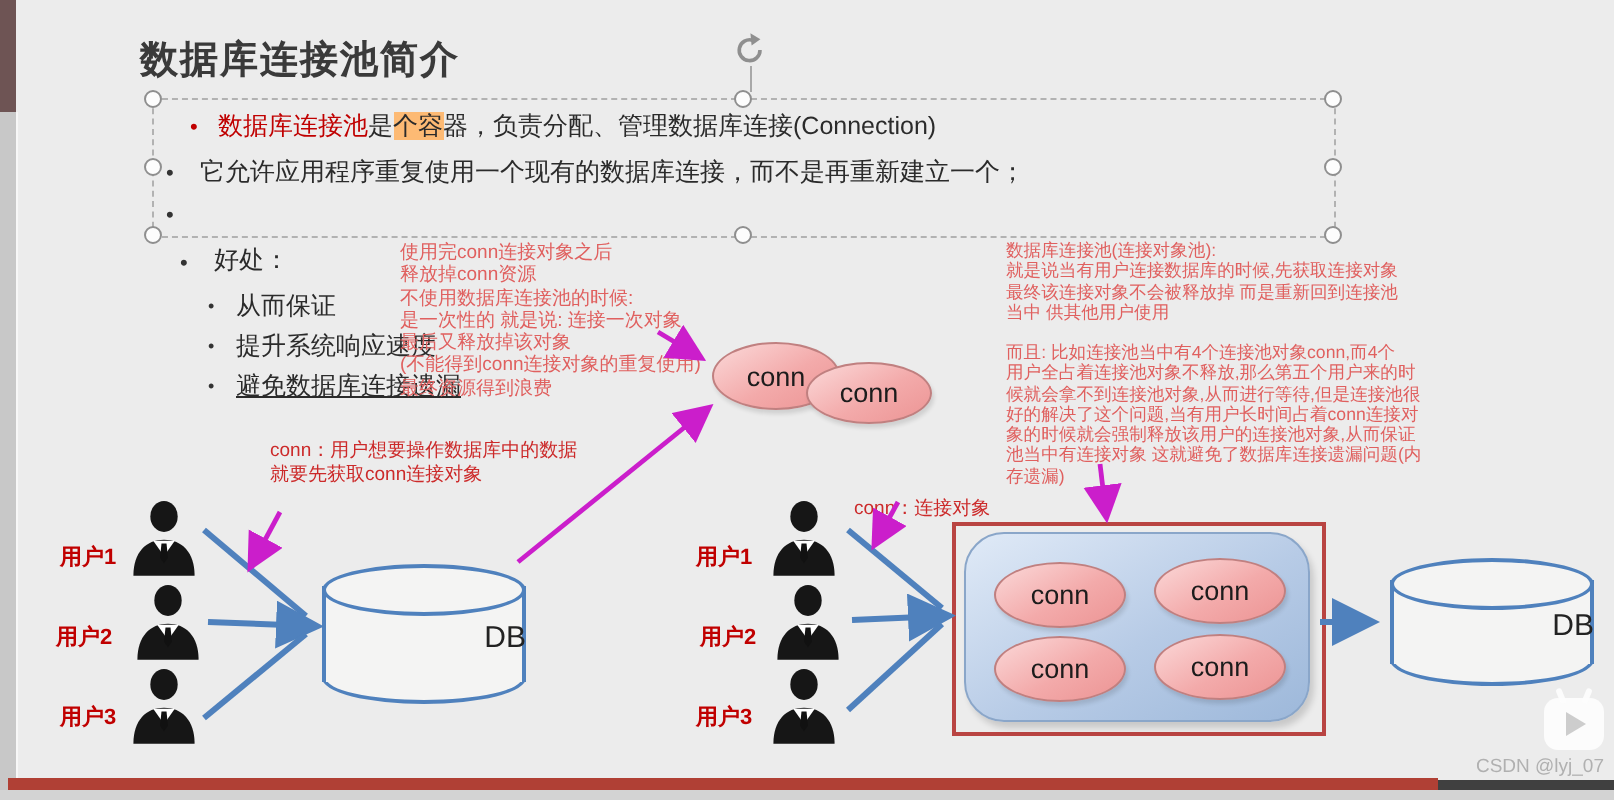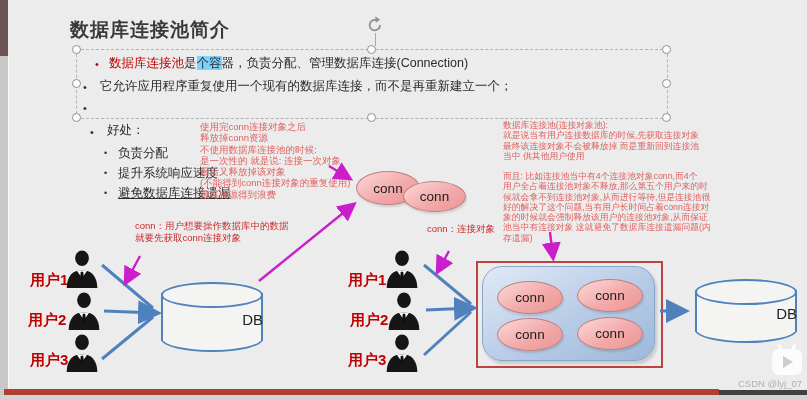--- a/index.html
+++ b/index.html
@@ -13,28 +13,28 @@
   .title{left:70px;top:17px;font-size:19px;font-weight:bold;color:#3a3a3a;letter-spacing:1px;}
   
   .selbox{left:76px;top:49px;width:590px;height:68px;border:1px dashed #b2b2b2;}
   .handle{width:7px;height:7px;border:1px solid #8f8f8f;background:#fdfdfd;border-radius:50%;}
   .stem{left:375px;top:33px;width:1px;height:13px;background:#a8a8a8;}
   
   .mk{color:#333;font-size:11px;}
   .mk-red{color:#c00000;font-size:11px;}
   .bullet{font-size:12.5px;color:#2b2b2b;white-space:nowrap;}
   .red-seg{color:#c00000;}
-  .hl-seg{background:#7dd3fc;margin-top:36px;}
+  .hl-seg{background:#fdba74;margin-top:36px;}
   .sub{font-size:12.5px;color:#2b2b2b;}
   
   .preline{white-space:pre;}
   .pink{font-size:9.5px;line-height:11.3px;color:#e0605f;}
   .redblock{font-size:8.8px;line-height:10.3px;color:#e0605f;}
   .connlabel{font-size:9.5px;line-height:12px;color:#cc2a2a;}
-  .userlabel{font-size:15px;font-weight:bold;color:#c00000;}
+  .userlabel{font-size:11px;font-weight:bold;color:#c00000;}
   
   .cyl .cap,.cyl .base{position:absolute;left:0;right:0;height:22px;border:2px solid #4f81bd;border-radius:50%;background:#f4f4f3;}
   .cyl .cap{top:0;}
   .cyl .base{bottom:0;}
   .cyl .mid{position:absolute;left:0;right:0;top:11px;bottom:11px;background:#f4f4f3;border-left:2px solid #4f81bd;border-right:2px solid #4f81bd;}
   .cyl .lbl{position:absolute;left:0;right:0;top:50%;transform:translateY(-38%);text-align:right;font-size:15px;color:#222;}
   
   .conn{border-radius:50%;background:linear-gradient(150deg,#fbd9d9 0%,#f3aaaa 55%,#ec9494 100%);border:1.5px solid #c08080;display:flex;align-items:center;justify-content:center;font-size:13.5px;color:#1c1c1c;box-shadow:1px 2px 2px rgba(0,0,0,0.12);}
   
   .poolframe{left:476px;top:261px;width:183px;height:103px;border:2.5px solid #b94442;}
@@ -84,21 +84,21 @@
 
   <span class="abs mk" style="left:83px;top:81px;">•</span>
   <div class="abs bullet" style="left:100px;top:78px;">它允许应用程序重复使用一个现有的数据库连接，而不是再重新建立一个；</div>
 
   <span class="abs mk" style="left:83px;top:102px;">•</span>
 
   <span class="abs mk" style="left:90px;top:126px;">•</span>
   <div class="abs bullet" style="left:107px;top:122px;">好处：</div>
 
   <span class="abs mk" style="left:104px;top:148px;font-size:9px;">•</span>
-  <div class="abs sub" style="left:118px;top:145px;">负责分配</div>
+  <div class="abs sub" style="left:118px;top:145px;">从而保证</div>
   <span class="abs mk" style="left:104px;top:168px;font-size:9px;">•</span>
   <div class="abs sub" style="left:118px;top:165px;">提升系统响应速度</div>
   <span class="abs mk" style="left:104px;top:188px;font-size:9px;">•</span>
   <div class="abs sub" style="left:118px;top:185px;text-decoration:underline;">避免数据库连接遗漏</div>
 
   <div class="abs redblock preline" style="left:503px;top:120px;">数据库连接池(连接对象池):
 就是说当有用户连接数据库的时候,先获取连接对象
 最终该连接对象不会被释放掉 而是重新回到连接池
 当中 供其他用户使用</div>
   <div class="abs pink preline" style="left:200px;top:121px;">使用完conn连接对象之后
@@ -110,21 +110,21 @@
 最终资源得到浪费</div>
   <div class="abs redblock preline" style="left:503px;top:171px;">而且: 比如连接池当中有4个连接池对象conn,而4个
 用户全占着连接池对象不释放,那么第五个用户来的时
 候就会拿不到连接池对象,从而进行等待,但是连接池很
 好的解决了这个问题,当有用户长时间占着conn连接对
 象的时候就会强制释放该用户的连接池对象,从而保证
 池当中有连接对象 这就避免了数据库连接遗漏问题(内
 存遗漏)</div>
   <div class="abs connlabel preline" style="left:135px;top:220px;">conn：用户想要操作数据库中的数据
 就要先获取conn连接对象</div>
-  <div class="abs connlabel" style="left:427px;top:223px;text-align:right;">conn：连接对象</div>
+  <div class="abs connlabel" style="left:427px;top:249px;text-align:right;">conn：连接对象</div>
 
   <div class="abs conn" style="left:356px;top:171px;width:62px;height:32px;">
       <span>conn</span>
     </div>
   <div class="abs conn" style="left:403px;top:181px;width:61px;height:29px;">
       <span>conn</span>
     </div>
 
   <div class="abs userlabel" style="left:30px;top:271px;">用户1</div>
   <div class="abs userlabel" style="left:28px;top:311px;">用户2</div>

